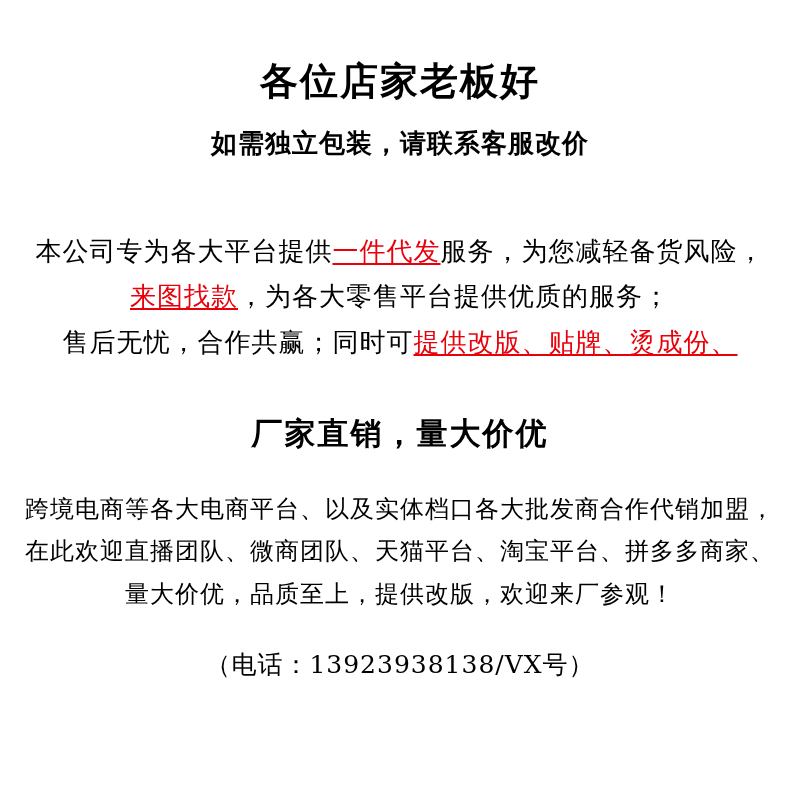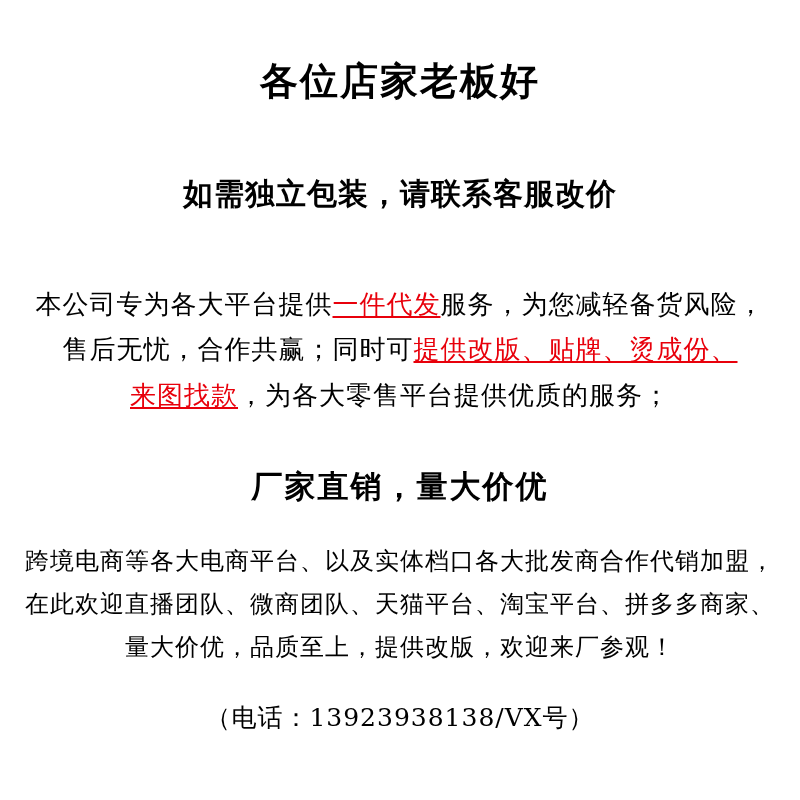--- a/index.html
+++ b/index.html
@@ -27,24 +27,23 @@
   .title {
     font-size: 38px;
     font-weight: bold;
     letter-spacing: 2px;
     text-align: center;
     margin-top: 18px;
     margin-bottom: 0;
     line-height: 1.2;
   }
   .subtitle {
-    font-size: 30px;
+    font-size: 26px;
     font-weight: bold;
     text-align: center;
-    margin-top: 48px;
     letter-spacing: 1px;
     line-height: 1.2;
   }
   .body-block {
     margin-top: 46px;
     width: 100%;
     text-align: center;
   }
   .body-line {
     font-size: 26px;
@@ -92,24 +91,24 @@
 
   <div class="title">各位店家老板好</div>
 
   <div class="subtitle">如需独立包装，请联系客服改价</div>
 
   <div class="body-block">
     <div class="body-line">
       <span>本公司专为各大平台提供</span><span class="red">一件代发</span><span>服务，为您减轻备货风险，</span>
     </div>
     <div class="body-line">
-      <span>售后无忧，合作共赢；同时可</span><span class="red">提供改版、贴牌、烫成份、</span>
+      <span class="red">来图找款</span><span>，为各大零售平台提供优质的服务；</span>
     </div>
     <div class="body-line">
-      <span class="red">来图找款</span><span>，为各大零售平台提供优质的服务；</span>
+      <span>售后无忧，合作共赢；同时可</span><span class="red">提供改版、贴牌、烫成份、</span>
     </div>
   </div>
 
   <div class="slogan">厂家直销，量大价优</div>
 
   <div class="welcome-block">
     <div class="welcome-line">跨境电商等各大电商平台、以及实体档口各大批发商合作代销加盟，</div>
     <div class="welcome-line">在此欢迎直播团队、微商团队、天猫平台、淘宝平台、拼多多商家、</div>
     <div class="welcome-line">量大价优，品质至上，提供改版，欢迎来厂参观！</div>
   </div>

